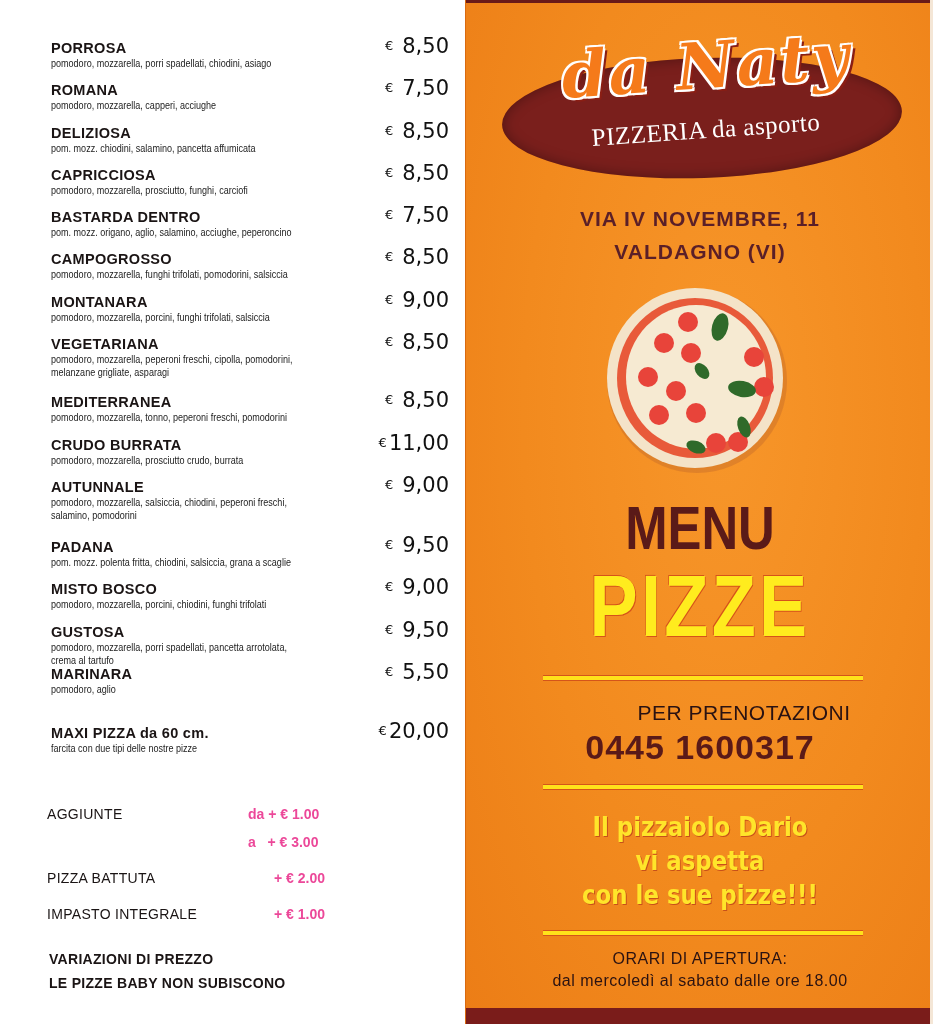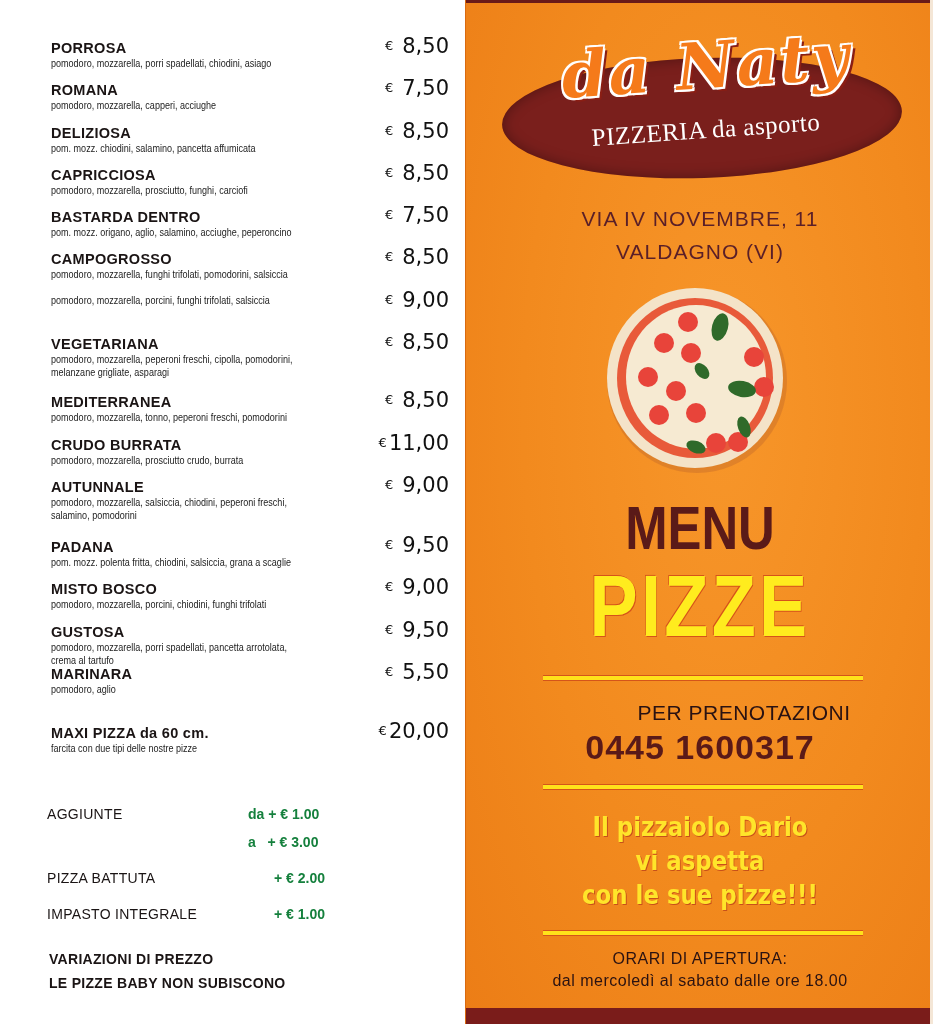--- a/index.html
+++ b/index.html
@@ -34,21 +34,21 @@
   }
   .item .desc .line { display:block; }
   .item .price {
     position: absolute; right: 0; top: -6px; font-size: 21px; color: #111;
     font-family: "DejaVu Sans", sans-serif; white-space: nowrap;
   }
   .item .price .eur { font-size: 13px; margin-right: 9px; vertical-align: 3px; }
   .item .price.big .eur { margin-right: 2px; }
 
   .extra { position: absolute; left: 47px; font-weight: normal; font-size: 14px; color: #1a1414; letter-spacing: 0.3px; }
-  .extra-val { position: absolute; font-weight: bold; font-size: 14px; color: #15803d; white-space: nowrap; }
+  .extra-val { position: absolute; font-weight: bold; font-size: 14px; color: #ec4899; white-space: nowrap; }
   .note { position: absolute; left: 49px; font-weight: bold; font-size: 14px; color: #1a1414; line-height: 24px; letter-spacing: 0.3px; }
 
   
   .logo-oval {
     position: absolute; left: 36px; top: 58px; width: 400px; height: 120px;
     border-radius: 50%; background: #7a1f1c;
     transform: rotate(-2deg);
     box-shadow: inset 0 0 14px rgba(0,0,0,0.35);
   }
   .logo-script {
@@ -58,21 +58,21 @@
     text-shadow: -2px -2px 0 #fff, 2px -2px 0 #fff, -2px 2px 0 #fff, 2px 2px 0 #fff, 4px 4px 0 #8a1e14;
     transform: rotate(-4deg);
   }
   .logo-sub {
     position: absolute; left: 70px; top: 116px; width: 340px; text-align: center;
     font-family: "Liberation Serif", serif; font-size: 25px; color: #ffffff;
     transform: rotate(-4deg); letter-spacing: 0.5px;
   }
   .addr {
     position: absolute; left: 0; width: 100%; text-align: center;
-    font-weight: normal; font-size: 21px; color: #5a1f28; letter-spacing: 1px;
+    font-weight: bold; font-size: 21px; color: #5a1f28; letter-spacing: 1px;
   }
   .pizza {
     position: absolute; left: 138px; top: 285px; width: 186px; height: 190px;
   }
   .menu-word {
     position: absolute; left: 0; top: 492px; width: 100%; text-align: center;
     font-weight: bold; font-size: 62px; color: #5a1a18; letter-spacing: 0px;
     transform: scaleX(0.82);
   }
   .pizze-word {
@@ -148,20 +148,21 @@
       <div class="price"><span class="eur">€</span><span>7,50</span></div>
     </div>
     <div class="item" style="top: 251px;">
       <div class="name">CAMPOGROSSO</div>
       <div class="desc">
         <span class="line">pomodoro, mozzarella, funghi trifolati, pomodorini, salsiccia</span>
       </div>
       <div class="price"><span class="eur">€</span><span>8,50</span></div>
     </div>
     <div class="item" style="top: 294px;">
+      <div class="name">MONTANARA</div>
       <div class="desc">
         <span class="line">pomodoro, mozzarella, porcini, funghi trifolati, salsiccia</span>
       </div>
       <div class="price"><span class="eur">€</span><span>9,00</span></div>
     </div>
     <div class="item" style="top: 336px;">
       <div class="name">VEGETARIANA</div>
       <div class="desc">
         <span class="line">pomodoro, mozzarella, peperoni freschi, cipolla, pomodorini,</span>
         <span class="line">melanzane grigliate, asparagi</span>

